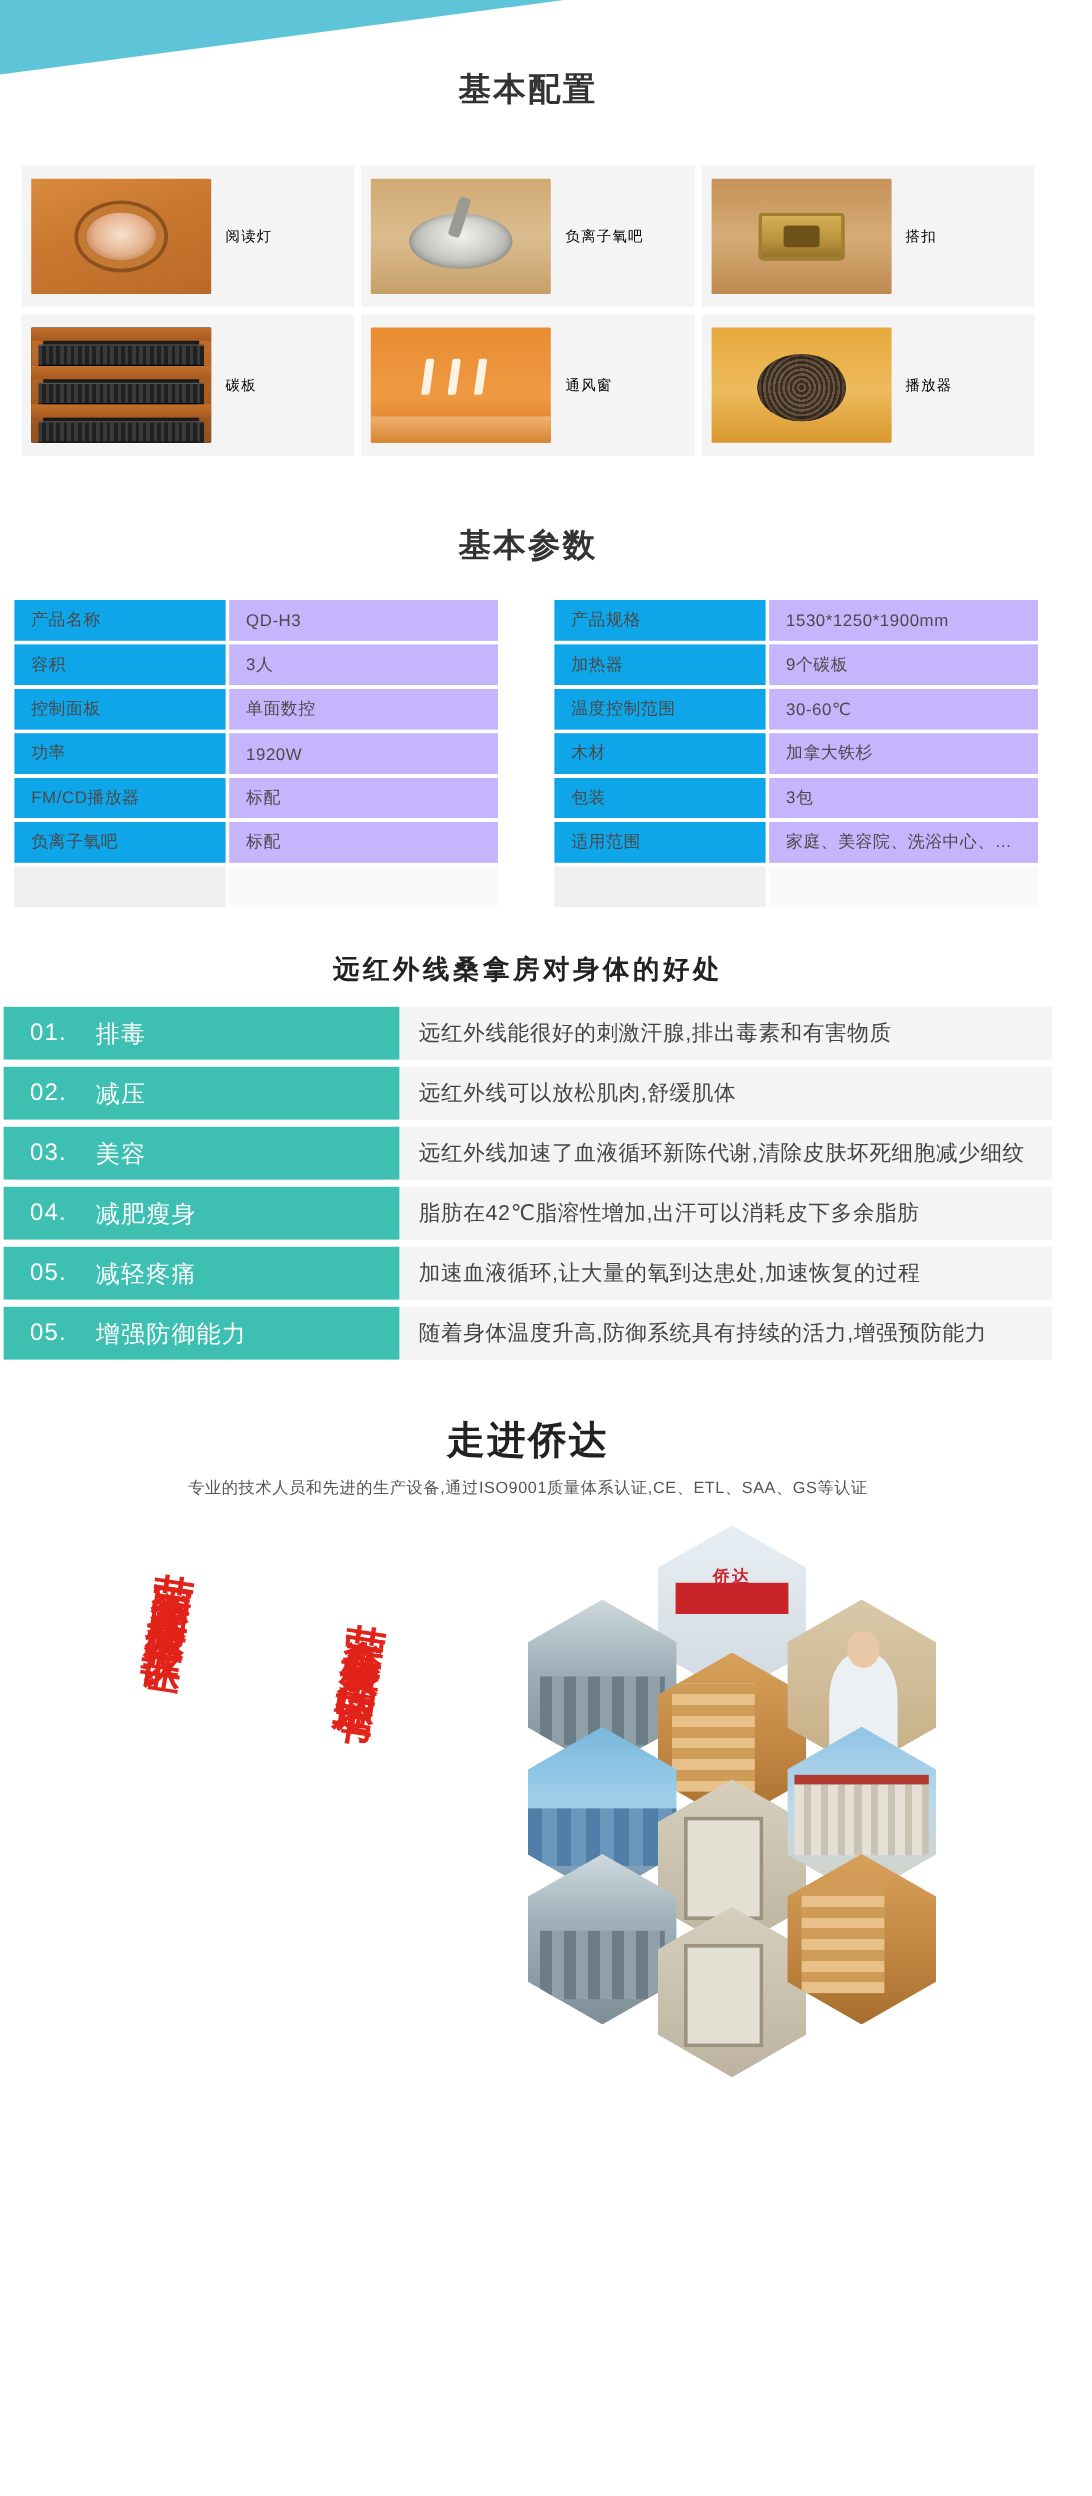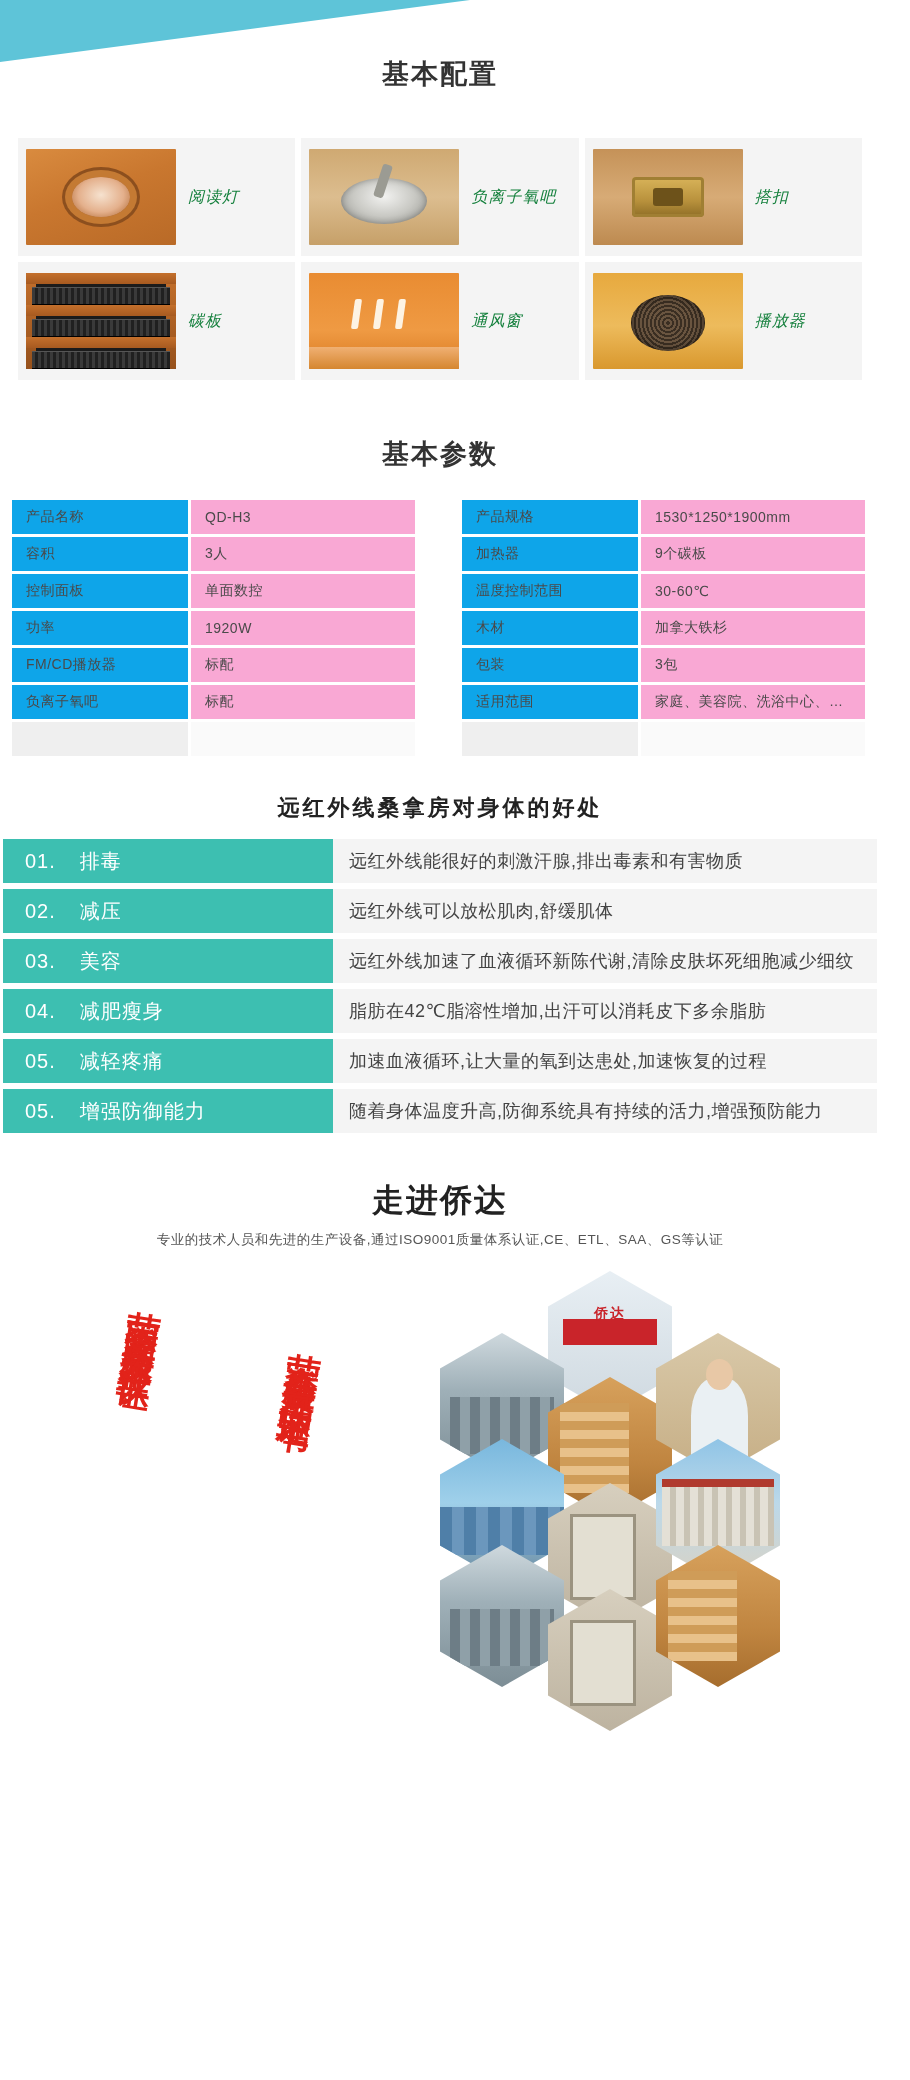--- a/index.html
+++ b/index.html
@@ -60,24 +60,23 @@
   .config-thumb {
     width: 150px;
     height: 96px;
     margin: 0 12px 0 8px;
     flex: 0 0 150px;
     position: relative;
     overflow: hidden;
     border-radius: 1px;
   }
   .config-label {
-    font-size: 16px;
-    color: #15803d;
+    font-size: 12px;
+    color: #000000;
     letter-spacing: 1px;
-    font-style: italic;
   }
 
   
   .th-light {
     background: linear-gradient(160deg, #d98b3f 0%, #c9772f 45%, #b96a27 100%);
   }
   .th-light:after {
     content: "";
     position: absolute;
     left: 50%; top: 50%;
@@ -209,21 +208,21 @@
     letter-spacing: .5px;
     white-space: nowrap;
     overflow: hidden;
     text-overflow: ellipsis;
   }
   .params td.k {
     background: #0ea5e9;
     width: 148px;
   }
   .params td.v {
-    background: #f9a8d4;
+    background: #c4b5fd;
   }
   .params td.gap {
     background: #ffffff;
     border: none;
     width: 16px;
   }
   .params tr.last td.k { background: #efefef; }
   .params tr.last td.v { background: #fafafa; }
 
   

